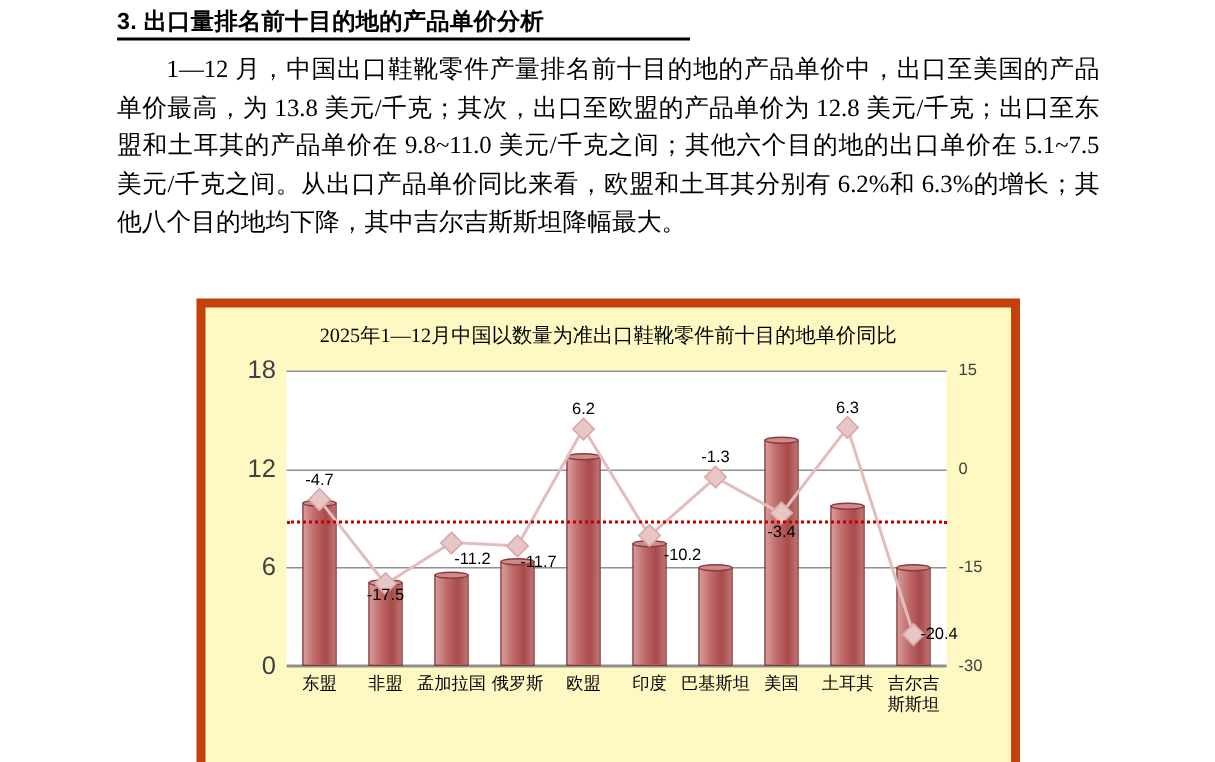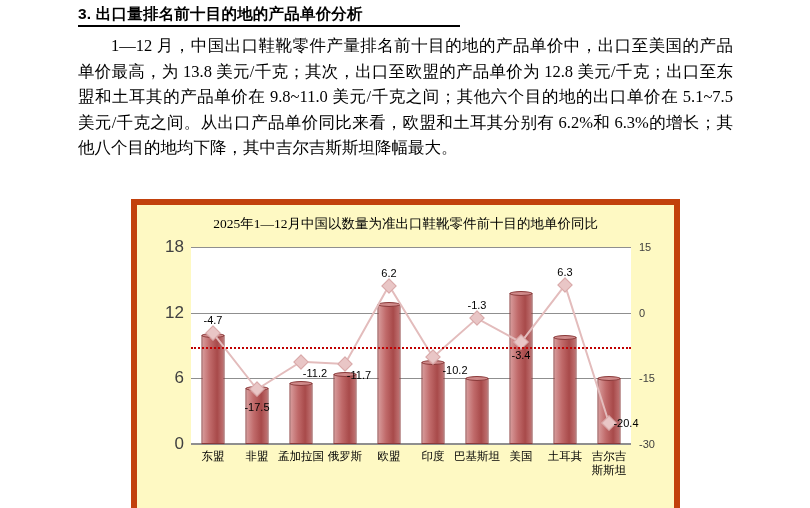--- a/index.html
+++ b/index.html
@@ -277,21 +277,21 @@
         <div class="pt" style="left: 154px; top: 116.887px;"></div>
         <div class="pt" style="left: 198px; top: 38.5244px;"></div>
         <div class="pt" style="left: 242px; top: 110.32px;"></div>
         <div class="pt" style="left: 286px; top: 71.3578px;"></div>
         <div class="pt" style="left: 330px; top: 95.4356px;"></div>
         <div class="pt" style="left: 374px; top: 38.0867px;"></div>
         <div class="pt" style="left: 418px; top: 175.987px;"></div>
       </div>
     <div id="dlabels-layer">
         <div class="dlabel" style="left: 22px; top: 67.2422px;">-4.7</div>
-        <div class="dlabel" style="left: 66px; top: 154px; text-align: center;">-17.5</div>
+        <div class="dlabel" style="left: 66px; top: 144px; text-align: center;">-17.5</div>
         <div class="dlabel" style="left: 124px; top: 119.698px;">-11.2</div>
         <div class="dlabel" style="left: 168px; top: 121.887px;">-11.7</div>
         <div class="dlabel" style="left: 198px; top: 19.5244px;">6.2</div>
         <div class="dlabel" style="left: 242px; top: 117.32px; padding-left: 44px;">-10.2</div>
         <div class="dlabel" style="left: 286px; top: 52.3578px; text-align: center;">-1.3</div>
         <div class="dlabel" style="left: 330px; top: 102.436px;">-3.4</div>
         <div class="dlabel" style="left: 374px; top: 19.0867px;">6.3</div>
         <div class="dlabel" style="left: 435px; top: 169.987px;">-20.4</div>
       </div>
     <div class="avgline" id="avg-line" style="top: 100.251px;"></div>

